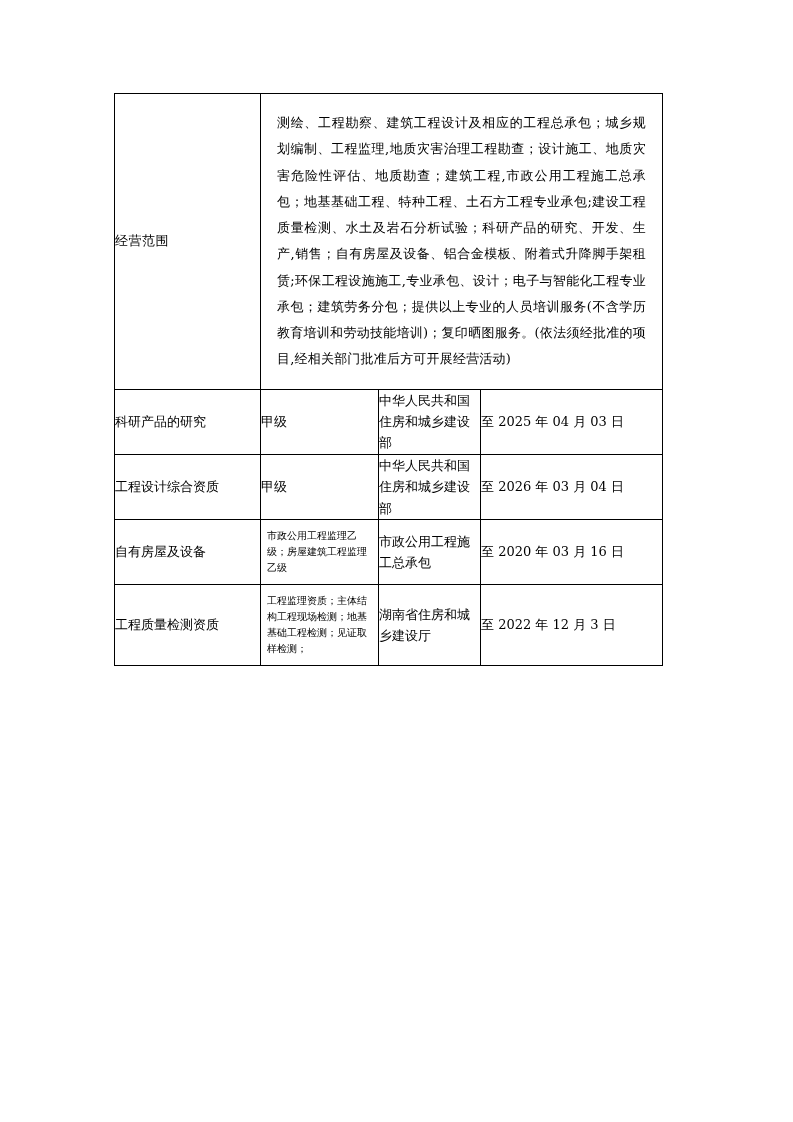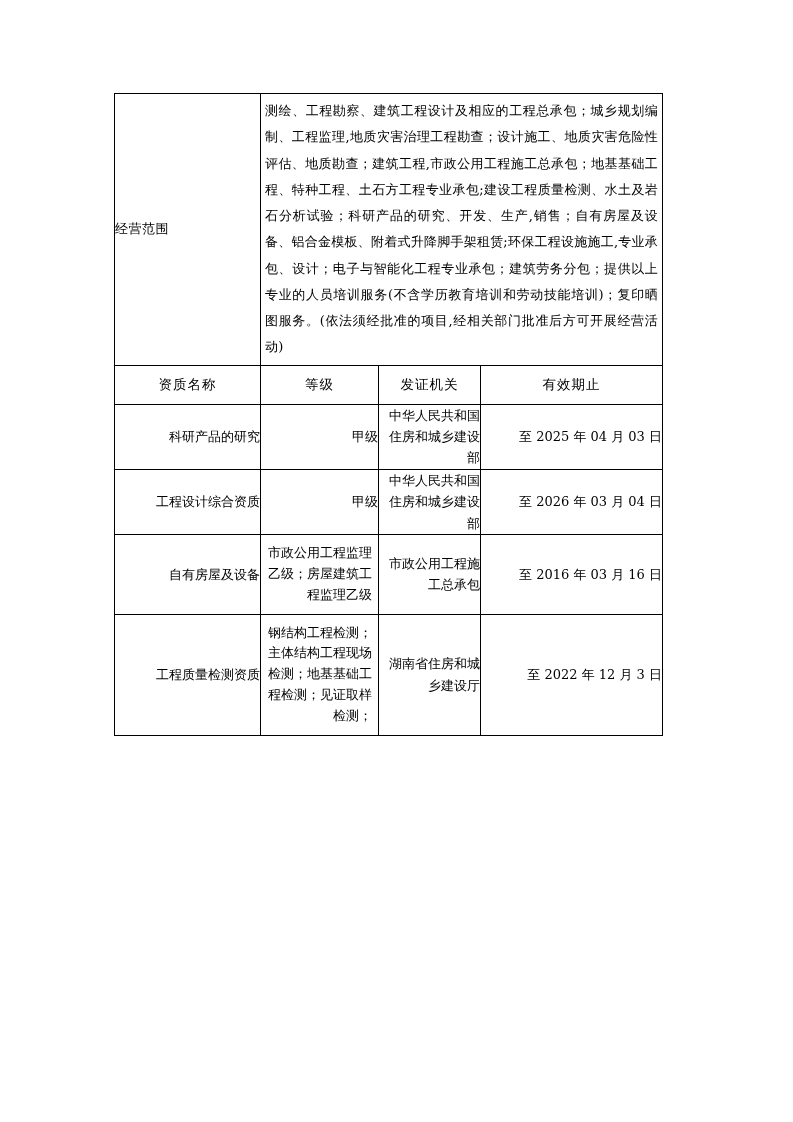--- a/index.html
+++ b/index.html
@@ -43,37 +43,37 @@
   }
   .scope-cell {
     padding: 10px 14px 12px 14px;
     line-height: 2.02;
     font-size: 13.5px;
     text-align: justify;
     text-justify: inter-ideograph;
     letter-spacing: 0.2px;
   }
   .scope-cell p {
-    margin: 4px;
+    margin: 16px;
     text-indent: 0;
   }
   .hdr td {
     text-align: center;
     font-size: 13.5px;
     padding: 10px 4px;
     letter-spacing: 1px;
   }
   .row-cell {
-    text-align: right;
+    text-align: left;
     font-size: 13.5px;
     padding: 10px 6px;
     line-height: 1.65;
   }
   .row-cell.tight {
-    font-size: 13px;
+    font-size: 10px;
     line-height: 1.6;
     padding: 8px 6px;
   }
   .col-1 { width: 146px; }
   .col-2 { width: 118px; }
   .col-3 { width: 102px; }
   .col-4 { width: 182px; }
 </style>
 </head>
 <body>
@@ -86,45 +86,39 @@
       <col class="col-3">
       <col class="col-4">
     </colgroup>
     <tbody>
       <tr>
         <td class="cell-label">经营范围</td>
         <td class="scope-cell" colspan="3">
           <p>测绘、工程勘察、建筑工程设计及相应的工程总承包；城乡规划编制、工程监理,地质灾害治理工程勘查；设计施工、地质灾害危险性评估、地质勘查；建筑工程,市政公用工程施工总承包；地基基础工程、特种工程、土石方工程专业承包;建设工程质量检测、水土及岩石分析试验；科研产品的研究、开发、生产,销售；自有房屋及设备、铝合金模板、附着式升降脚手架租赁;环保工程设施施工,专业承包、设计；电子与智能化工程专业承包；建筑劳务分包；提供以上专业的人员培训服务(不含学历教育培训和劳动技能培训)；复印晒图服务。(依法须经批准的项目,经相关部门批准后方可开展经营活动)</p>
         </td>
       </tr>
-      <tr class="hdr">
-        <td>资质名称</td>
-        <td>等级</td>
-        <td>发证机关</td>
-        <td>有效期止</td>
-      </tr>
       <tr>
         <td class="row-cell">科研产品的研究</td>
         <td class="row-cell">甲级</td>
         <td class="row-cell">中华人民共和国住房和城乡建设部</td>
         <td class="row-cell">至 2025 年 04 月 03 日</td>
       </tr>
       <tr>
         <td class="row-cell">工程设计综合资质</td>
         <td class="row-cell">甲级</td>
         <td class="row-cell">中华人民共和国住房和城乡建设部</td>
         <td class="row-cell">至 2026 年 03 月 04 日</td>
       </tr>
       <tr>
         <td class="row-cell">自有房屋及设备</td>
         <td class="row-cell tight">市政公用工程监理乙级；房屋建筑工程监理乙级</td>
         <td class="row-cell">市政公用工程施工总承包</td>
-        <td class="row-cell">至 2016 年 03 月 16 日</td>
+        <td class="row-cell">至 2020 年 03 月 16 日</td>
       </tr>
       <tr>
         <td class="row-cell">工程质量检测资质</td>
-        <td class="row-cell tight">钢结构工程检测；主体结构工程现场检测；地基基础工程检测；见证取样检测；</td>
+        <td class="row-cell tight">工程监理资质；主体结构工程现场检测；地基基础工程检测；见证取样检测；</td>
         <td class="row-cell">湖南省住房和城乡建设厅</td>
         <td class="row-cell">至 2022 年 12 月 3 日</td>
       </tr>
     </tbody>
   </table>
 </div>
 
 </body></html>

